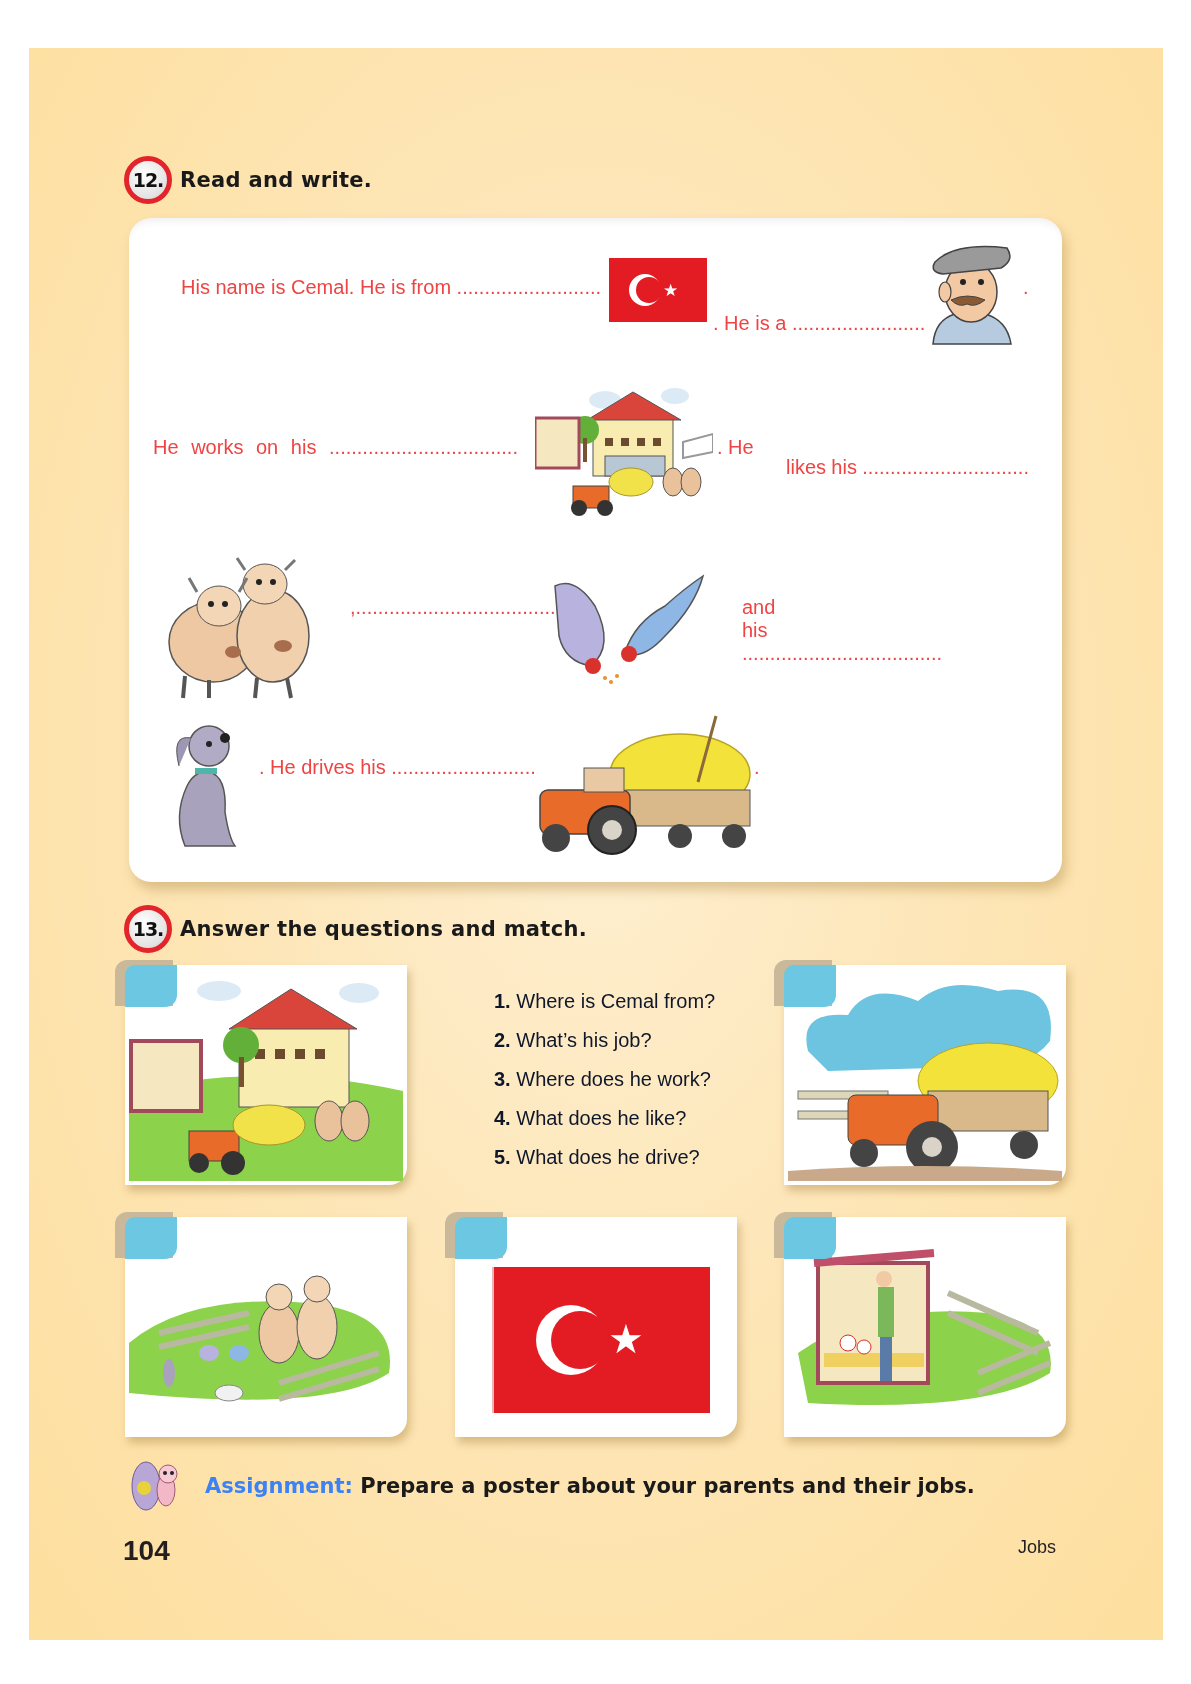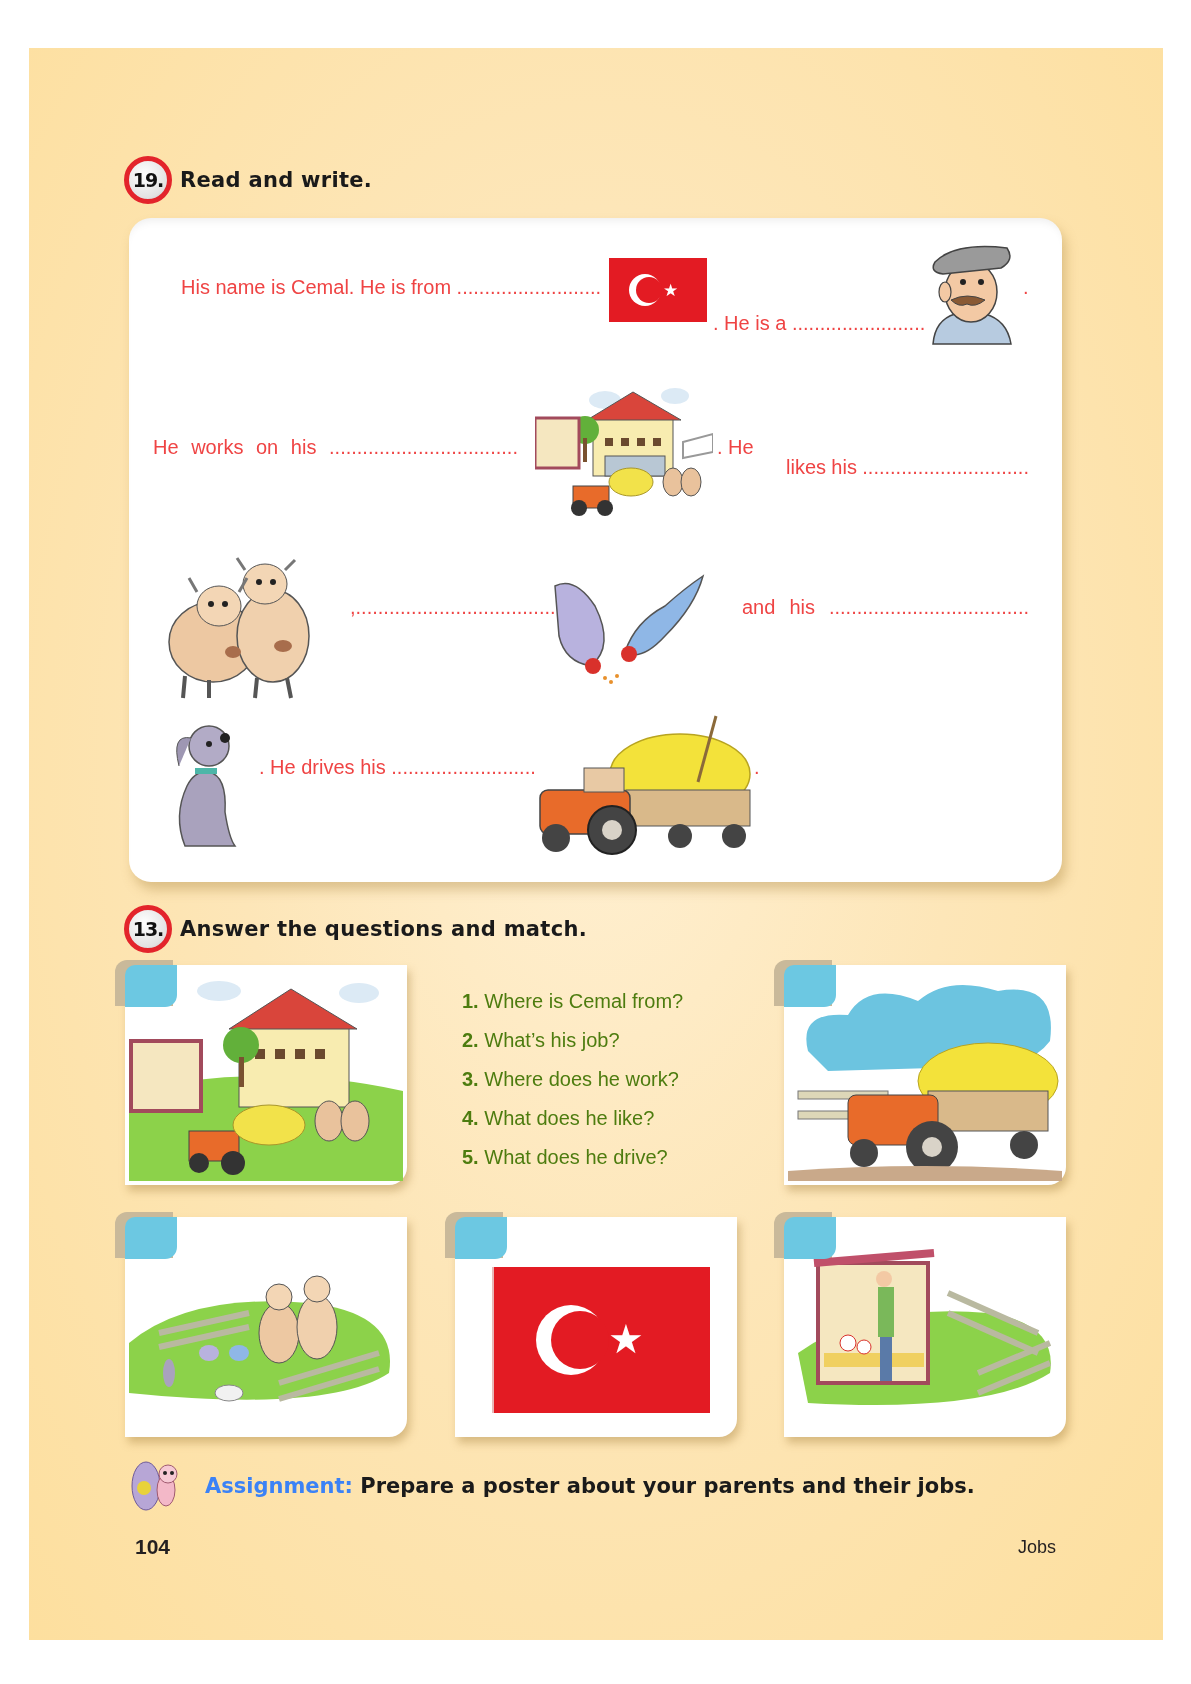--- a/index.html
+++ b/index.html
@@ -16,39 +16,39 @@
   .card { position:absolute; left:129px; top:218px; width:933px; height:664px; background:#ffffff;
           border-radius:22px; box-shadow: 4px 8px 12px rgba(160,120,50,0.35), inset 0 8px 10px -6px rgba(0,0,0,0.08); }
   .line { position:absolute; font-size:20px; color:#ef4444; white-space:nowrap; }
   .spread { display:flex; justify-content:space-between; }
   .pic { position:absolute; }
   .flag { background:#e31b23; position:absolute; overflow:hidden; }
   .flag .cres { position:absolute; border-radius:50%; background:#fff; }
   .flag .cres2 { position:absolute; border-radius:50%; background:#e31b23; }
   .flag .star { position:absolute; color:#fff; line-height:1; }
   .qlist { position:absolute; left:462px; top:982px; }
-  .q { font-size:20px; color:#4d7c0f; height:39px; line-height:39px; white-space:nowrap; }
+  .q { font-size:20px; color:#0f172a; height:39px; line-height:39px; white-space:nowrap;margin-left:32px; }
   .q b { font-weight:bold; }
   .mcard { position:absolute; width:282px; height:220px; background:#fff; border-radius:0 0 18px 0;
            box-shadow: 3px 6px 8px rgba(150,110,40,0.35); }
   .mcard .tabshadow { position:absolute; left:-10px; top:-5px; width:58px; height:46px; background:#c9b99a; border-radius:12px 0 0 0; }
   .mcard .tab { position:absolute; left:0; top:0; width:52px; height:42px; background:#6cc8e2; border-radius:10px 0 12px 0; }
   .assign { position:absolute; left:205px; top:1474px; font-family:"DejaVu Sans", sans-serif; font-weight:bold; font-size:21px; }
   .assign .lbl { color:#3b82f6; }
   .assign .txt { color:#1a1a1a; }
-  .pnum { position:absolute; left:123px; top:1535px; font-weight:bold; font-size:21px;margin-left:12px; }
+  .pnum { position:absolute; left:123px; top:1535px; font-weight:bold; font-size:28px; }
   .chap { position:absolute; left:1018px; top:1537px; font-size:18px; }
 </style>
 </head>
 <body>
 
 <div class="page"></div>
 
 <div class="ex-head" style="left:124px; top:156px;">
-  <div class="badge">19.</div>
+  <div class="badge">12.</div>
   <div class="ex-title">Read and write.</div>
 </div>
 
 <div class="card"></div>
 
 <div class="line" style="left:181px; top:276px;">His name is Cemal. He is from ..........................</div>
 <div class="flag" style="left:609px; top:258px; width:98px; height:64px;">
   <div class="cres" style="left:20px; top:16px; width:32px; height:32px;"></div>
   <div class="cres2" style="left:27px; top:19px; width:26px; height:26px;"></div>
   <div class="star" style="left:54px; top:24px; font-size:17px;">★</div>
@@ -117,21 +117,21 @@
 <div class="line" style="left:350px; top:596px;">,.....................................</div>
 <svg class="pic" style="left:545px; top:566px;" width="168" height="124" viewBox="0 0 168 124">
   <path d="M10 20 Q30 10 50 40 Q70 80 46 100 Q20 96 14 70 Z" fill="#b8b2de" stroke="#555" stroke-width="1.5"></path>
   <path d="M158 10 Q150 40 120 70 Q96 96 80 86 Q90 56 120 40 Q140 22 158 10 Z" fill="#8fb7e6" stroke="#555" stroke-width="1.5"></path>
   <circle cx="48" cy="100" r="8" fill="#d9312b"></circle>
     <circle cx="84" cy="88" r="8" fill="#d9312b"></circle>
   <circle cx="60" cy="112" r="2" fill="#e8902c"></circle>
     <circle cx="66" cy="116" r="2" fill="#e8902c"></circle>
     <circle cx="72" cy="110" r="2" fill="#e8902c"></circle>
 </svg>
-<div class="line spread" style="left:742px; top:596px; width:287px;">
+<div class="line spread" style="left:742px; top:596px; width:287px;flex-direction:column;">
   <span>and</span>
   <span>his</span>
   <span>....................................</span>
 </div>
 
 <svg class="pic" style="left:165px; top:716px;" width="82" height="136" viewBox="0 0 82 136">
   <path d="M20 130 Q8 100 22 70 Q30 54 44 56 Q62 60 60 96 Q64 122 70 130 Z" fill="#a9a2bd" stroke="#555" stroke-width="1.5"></path>
   <ellipse cx="44" cy="30" rx="20" ry="20" fill="#b2abc6" stroke="#555" stroke-width="1.5"></ellipse>
   <path d="M26 22 Q6 18 14 50" fill="#9e97b3" stroke="#555"></path>
   <circle cx="60" cy="22" r="5" fill="#222"></circle>

